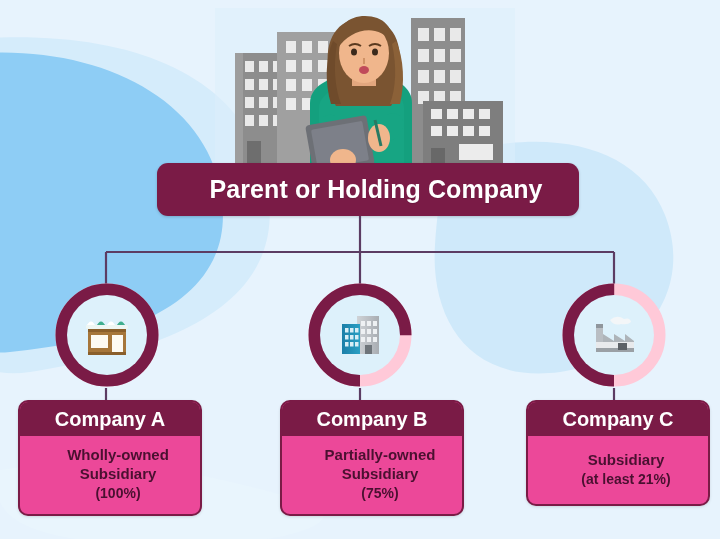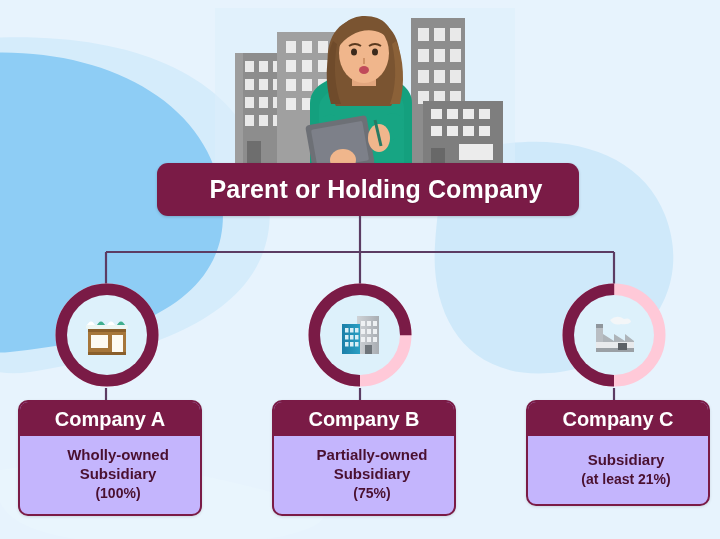--- a/index.html
+++ b/index.html
@@ -41,25 +41,25 @@
     background:#ddf1fb;display:flex;align-items:center;justify-content:center;
   }
   .ring-a{left:52px;top:280px;}
   .ring-b{left:305px;top:280px;}
   .ring-c{left:559px;top:280px;}
 
   
   .card{
     position:absolute;width:180px;
     border:2px solid #7a1b46;border-radius:10px;
-    background:#c4b5fd;overflow:hidden;
+    background:#ec4899;overflow:hidden;
     box-shadow:0 1px 3px rgba(0,0,0,.12);
   }
   .card-a{left:18px;top:400px;}
-  .card-b{left:272px;top:400px;}
+  .card-b{left:280px;top:400px;}
   .card-c{left:526px;top:400px;}
   .card-head{
     background:#7a1b46;height:34px;
     display:flex;align-items:center;justify-content:center;
   }
   .card-head span{
     color:#ffffff;font-size:20px;font-weight:bold;
   }
   .card-body{
     padding:9px 6px 11px 22px;text-align:center;color:#4a1030;

